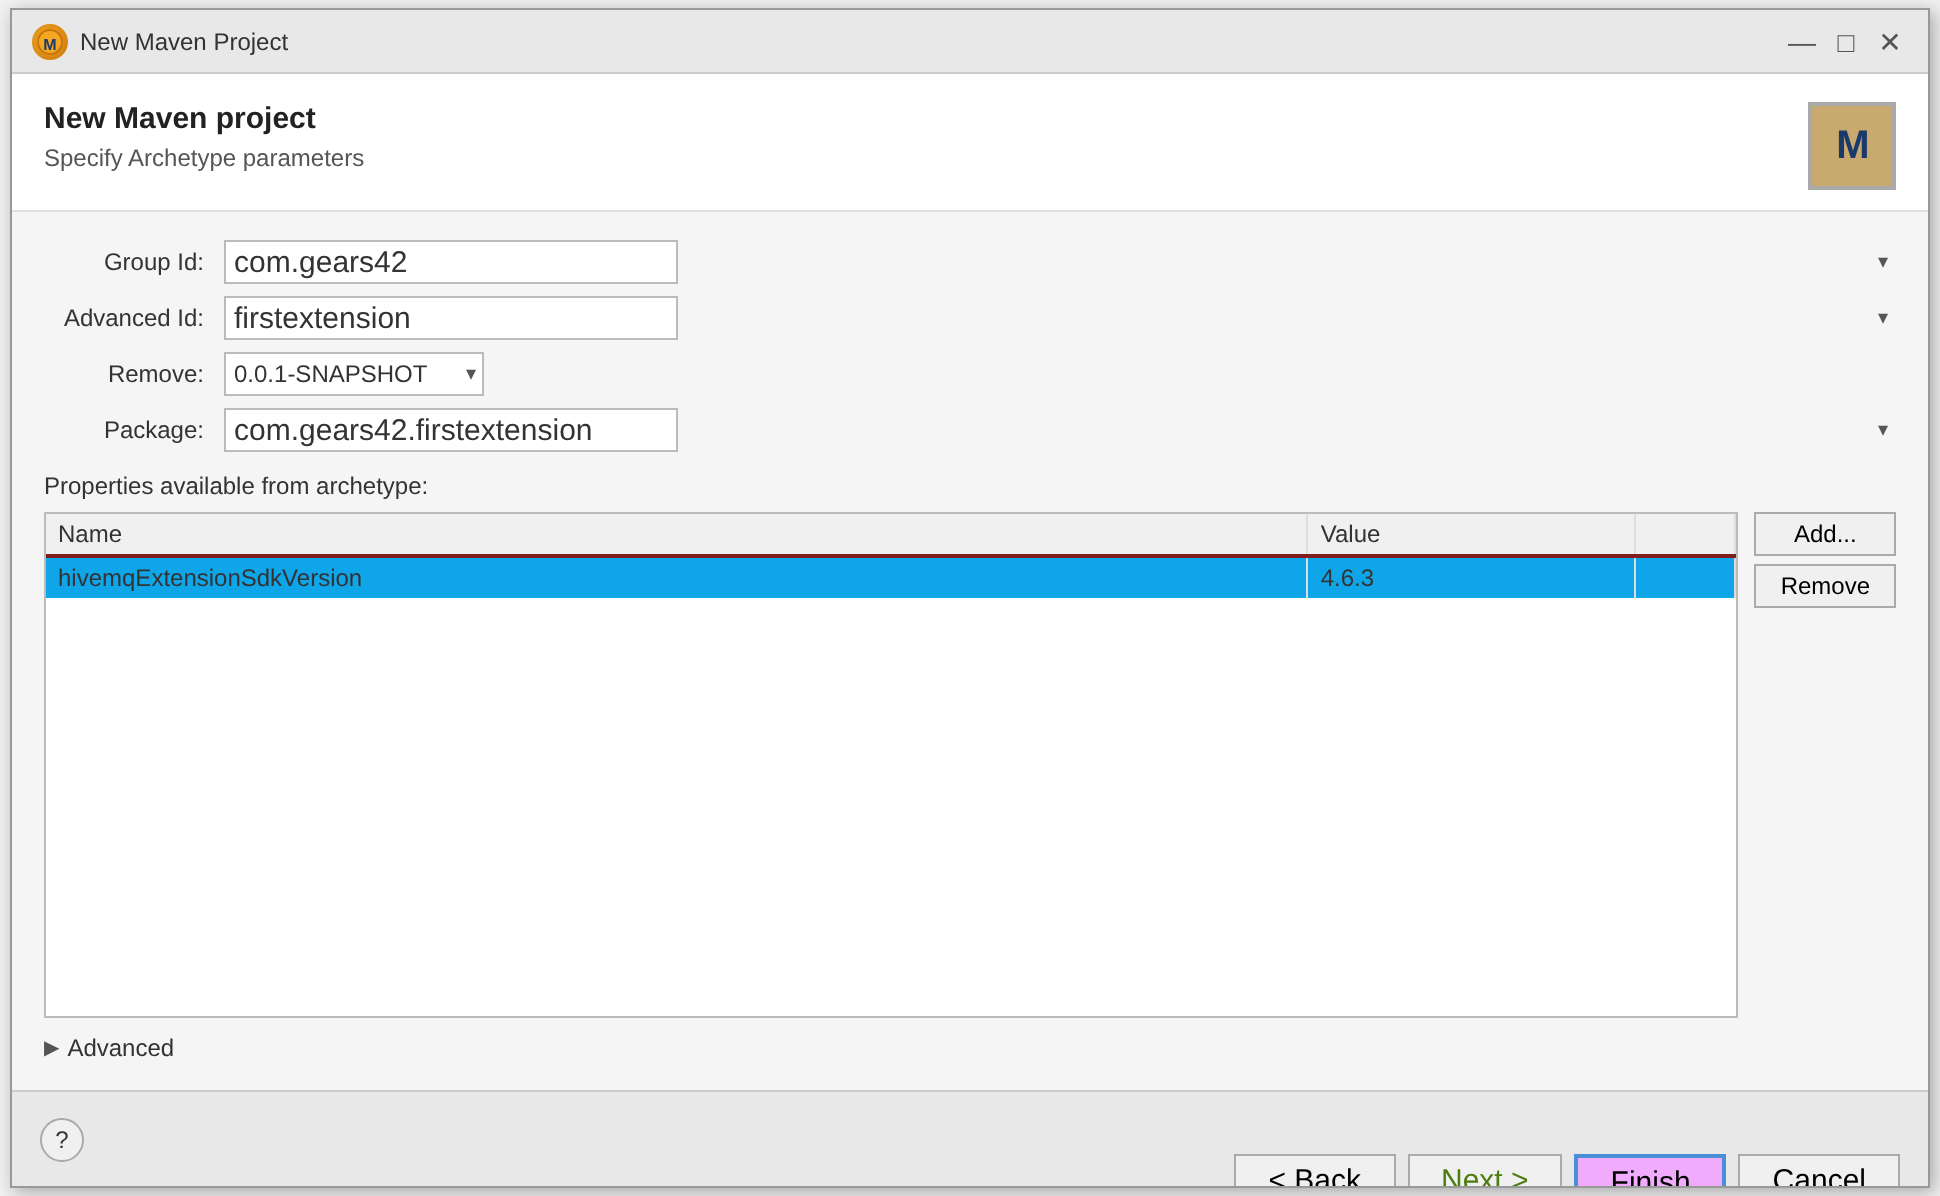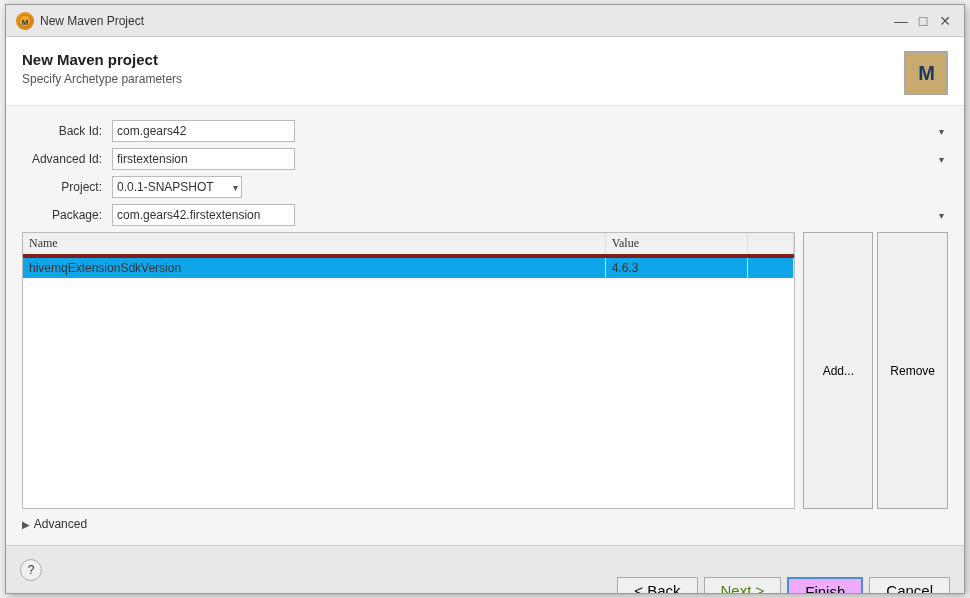--- a/index.html
+++ b/index.html
@@ -136,21 +136,21 @@
       display: flex;
       align-items: center;
       gap: 4px;
     }
     .form-input {
       flex: 1;
       height: 22px;
       border: 1px solid #bbb;
       background: white;
       padding: 2px 22px 2px 4px;
-      font-size: 12px;
+      font-size: 15px;
       color: #333;
       outline: none;
       position: relative;
     }
     .dropdown-wrapper {
       position: relative;
       flex: 1;
     }
     .dropdown-arrow {
       position: absolute;
@@ -200,43 +200,42 @@
       background: white;
       overflow: auto;
     }
     .properties-table {
       width: 100%;
       border-collapse: collapse;
       font-size: 12px;
     }
     .properties-table thead tr {
       background: #f0f0f0;
-      border-bottom: 4px solid #7f1d1d;
-      font-family: Liberation Serif, serif;
+      border-bottom: 2px solid #7f1d1d;
     }
     .properties-table th {
       text-align: left;
       padding: 3px 6px;
       font-weight: normal;
       font-size: 12px;
       color: #333;
       border-right: 1px solid #ddd;
     }
     .properties-table td {
       padding: 3px 6px;
       border-right: 1px solid #ddd;
       font-size: 12px;
       color: #333;
     }
     .properties-table .selected-row {
       background: #0ea5e9;
     }
     .table-buttons {
       display: flex;
-      flex-direction: row;
+      flex-direction: column;
       gap: 4px;
     }
     .table-btn {
       padding: 3px 12px;
       background: #f0f0f0;
       border: 1px solid #aaa;
       font-size: 12px;
       cursor: pointer;
       min-width: 70px;
       text-align: center;
@@ -336,59 +335,60 @@
       <div class="dialog-header-text">
         <h2>New Maven project</h2>
         <p>Specify Archetype parameters</p>
       </div>
       <div class="maven-icon">M</div>
     </div>
 
     <div class="dialog-content">
 
       <div class="form-row">
-        <span class="form-label">Back Id:</span>
+        <span class="form-label">Group Id:</span>
         <div class="form-input-wrapper">
           <div class="dropdown-wrapper">
             <input class="form-input" type="text" value="com.gears42" style="">
             <span class="dropdown-arrow">▾</span>
           </div>
         </div>
       </div>
 
       <div class="form-row">
         <span class="form-label">Advanced Id:</span>
         <div class="form-input-wrapper">
           <div class="dropdown-wrapper">
             <input class="form-input" type="text" value="firstextension" style="">
             <span class="dropdown-arrow">▾</span>
           </div>
         </div>
       </div>
 
       <div class="form-row version-row">
-        <span class="form-label">Project:</span>
+        <span class="form-label">Remove:</span>
         <div class="version-select-wrapper">
           <select class="version-select">
             <option>0.0.1-SNAPSHOT</option>
           </select>
           <span class="dropdown-arrow">▾</span>
         </div>
       </div>
 
       <div class="form-row">
         <span class="form-label">Package:</span>
         <div class="form-input-wrapper">
           <div class="dropdown-wrapper">
             <input class="form-input" type="text" value="com.gears42.firstextension" style="">
             <span class="dropdown-arrow">▾</span>
           </div>
         </div>
       </div>
 
+      <div class="properties-label">Properties available from archetype:</div>
 
       <div class="properties-section">
         <div class="properties-table-wrapper">
           <table class="properties-table">
             <thead>
               <tr>
                 <th>Name</th>
                 <th>Value</th>
                 <th></th>
               </tr>

